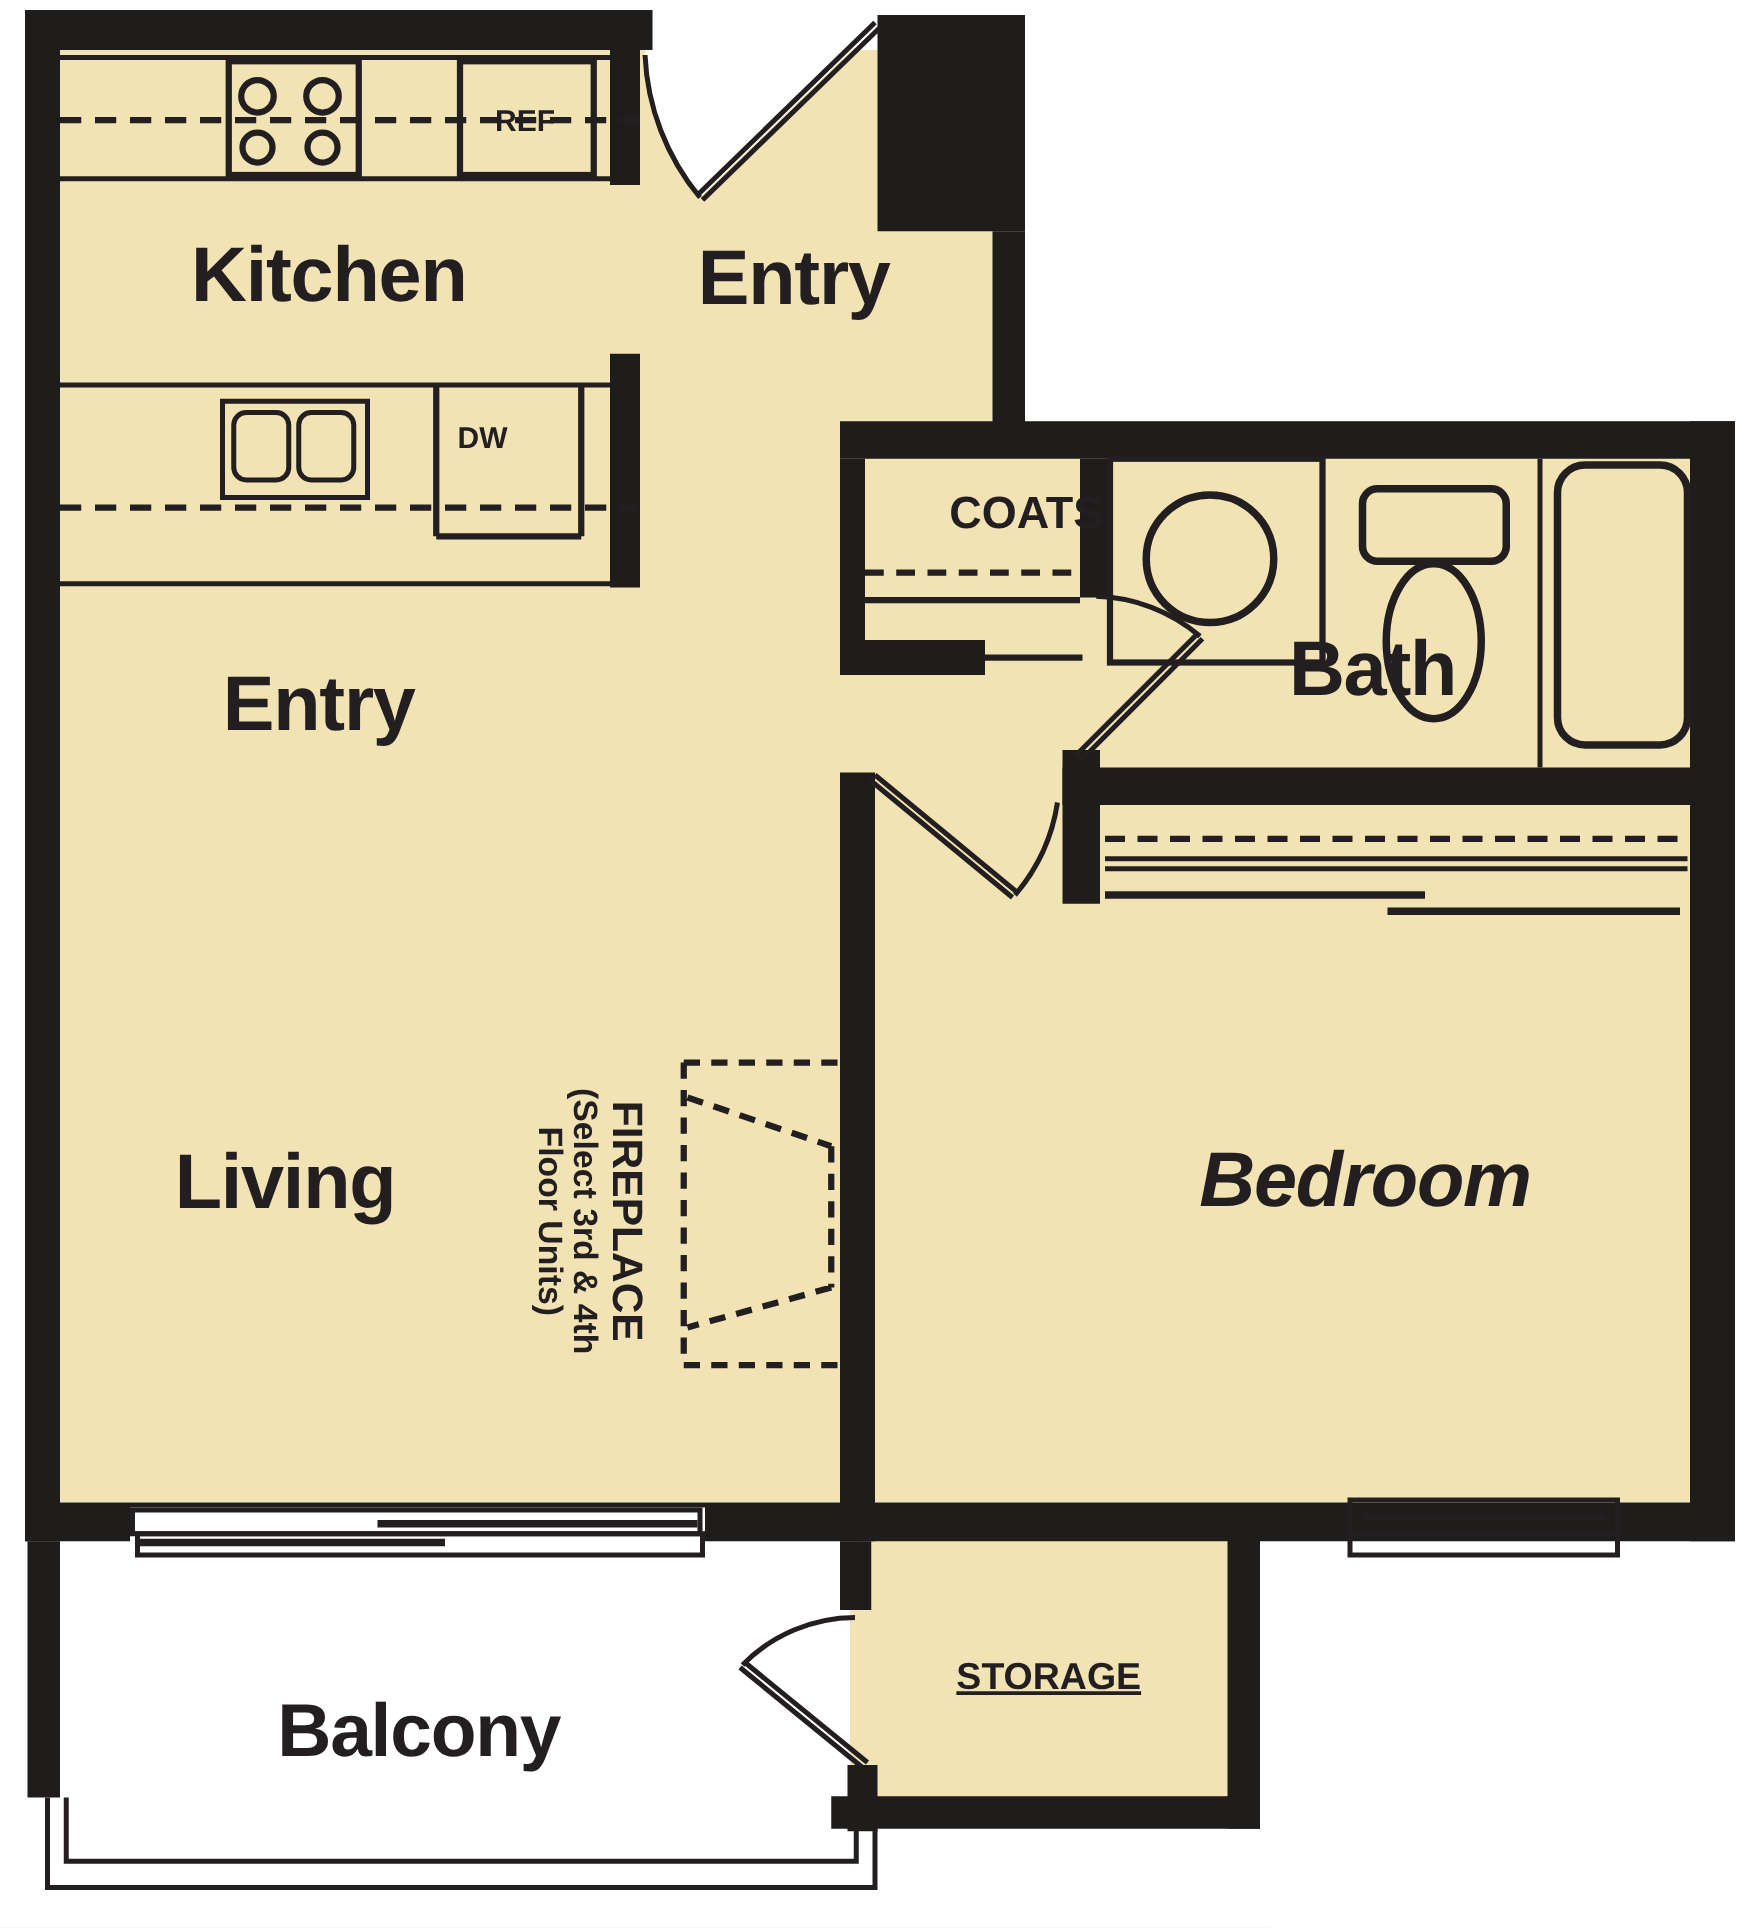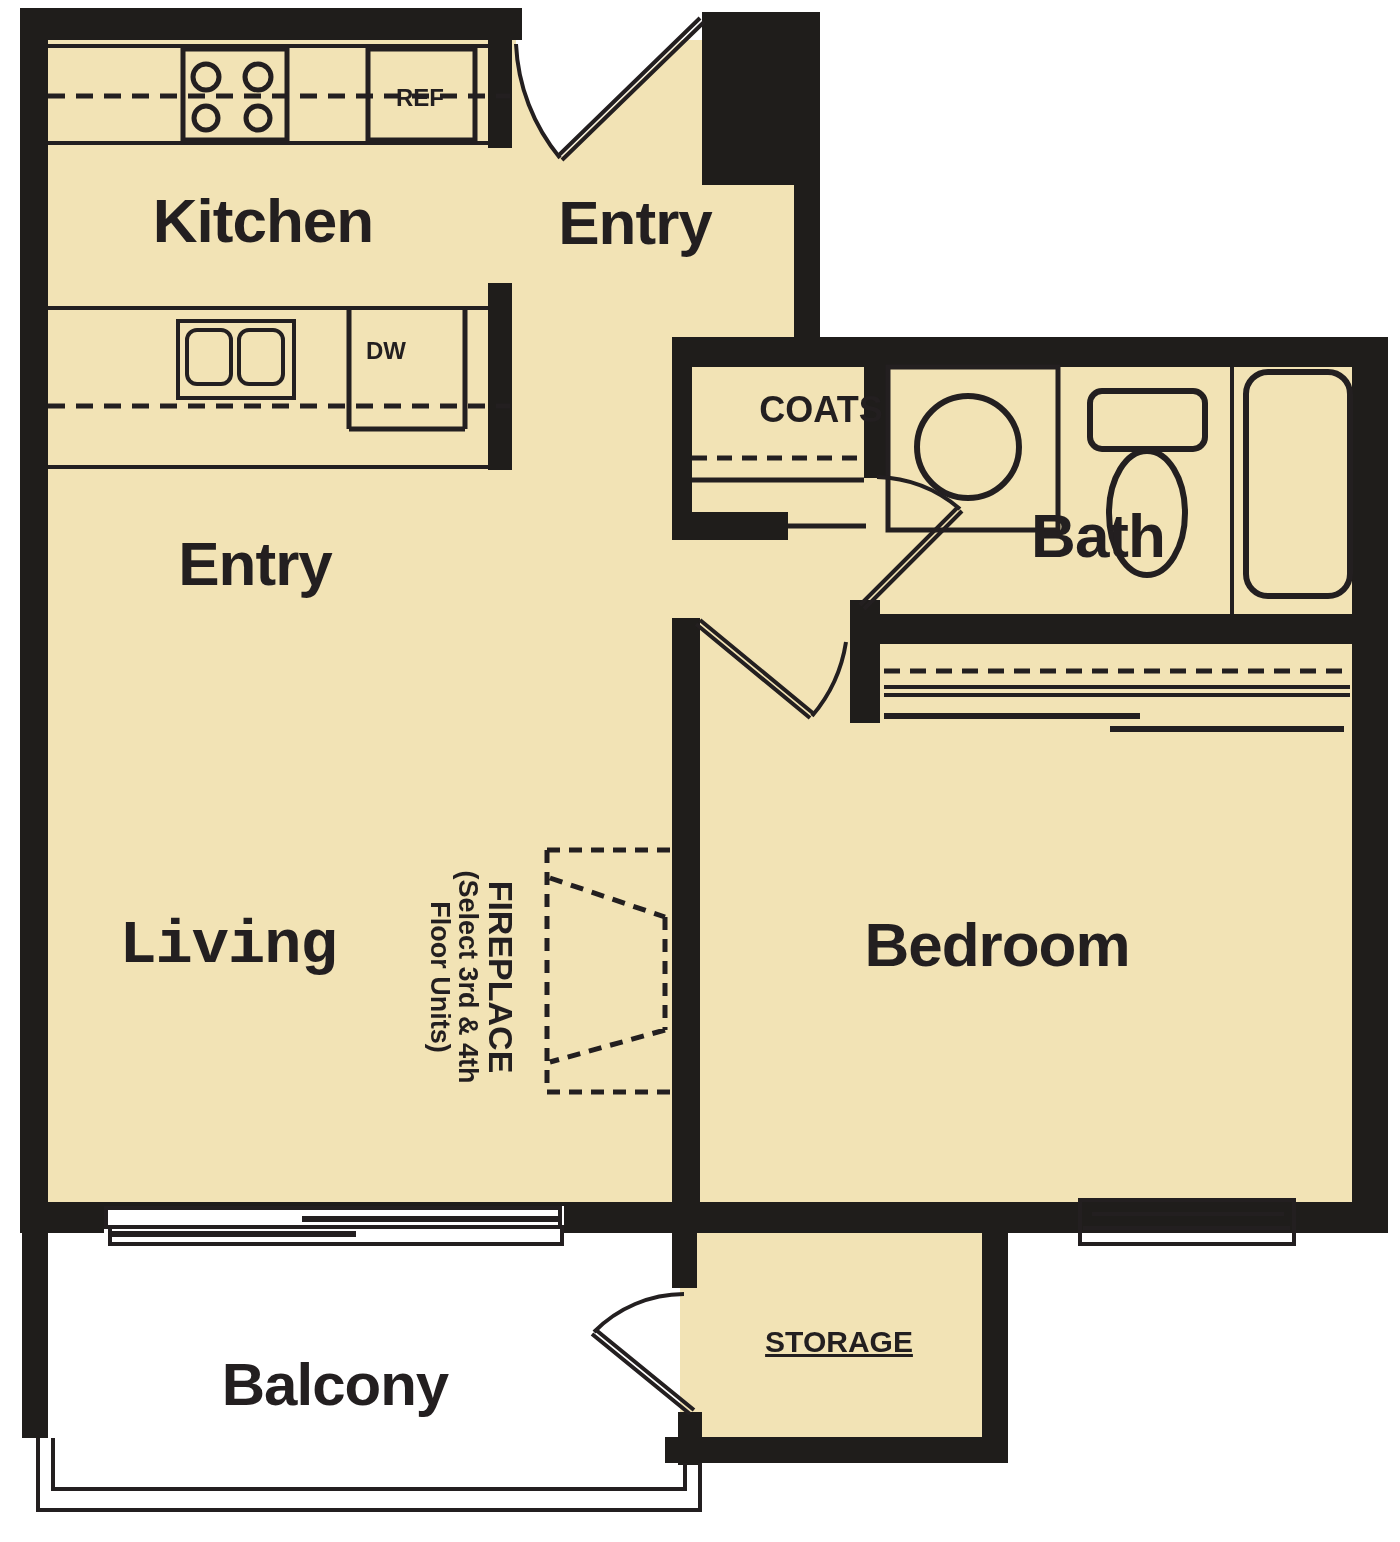--- a/index.html
+++ b/index.html
@@ -146,23 +146,23 @@
 
     <g>
       <path class="thin" stroke-width="4" d="M 38,1438 L 38,1510 L 700,1510 L 700,1463"></path>
       <path class="thin" stroke-width="4" d="M 53,1438 L 53,1489 L 685,1489 L 685,1463"></path>
     </g>
   </svg>
 
   <div class="label room-lg" style="left:635px;top:223px;">Entry</div>
   <div class="label room-lg" style="left:263px;top:221px;">Kitchen</div>
   <div class="label room-lg" style="left:255px;top:564px;">Entry</div>
-  <div class="label room-lg" style="left:228px;top:946px;font-family:Liberation Mono, monospace;">Living</div>
+  <div class="label room-lg" style="left:228px;top:946px;">Living</div>
   <div class="label room-lg" style="left:1098px;top:536px;">Bath</div>
-  <div class="label room-lg" style="left:997px;top:945px;">Bedroom</div>
+  <div class="label room-lg" style="left:1092px;top:945px;font-style:italic;">Bedroom</div>
   <div class="label room-md" style="left:335px;top:1385px;">Balcony</div>
   <div class="label label-coats" style="left:781px;top:410px;margin-left:40px;">COATS</div>
   <div class="label label-storage" style="left:839px;top:1342px;">STORAGE</div>
 
   <div class="label label-sm" style="left:420px;top:98px;">REF</div>
   <div class="label label-sm" style="left:386px;top:351px;">DW</div>
 
   <div class="fireplace-note">
     <div class="fp1">FIREPLACE</div>
     <div class="fp2">(Select 3rd &amp; 4th</div>

